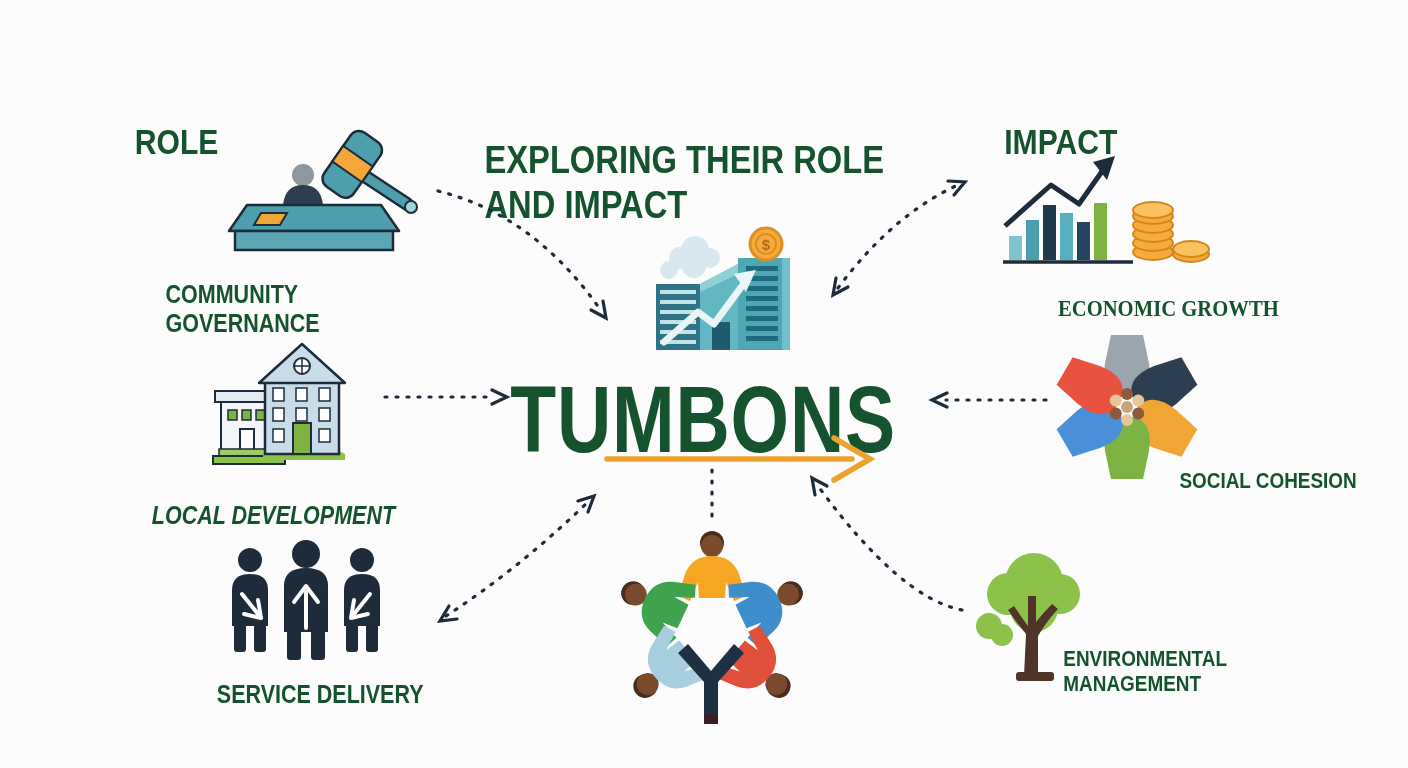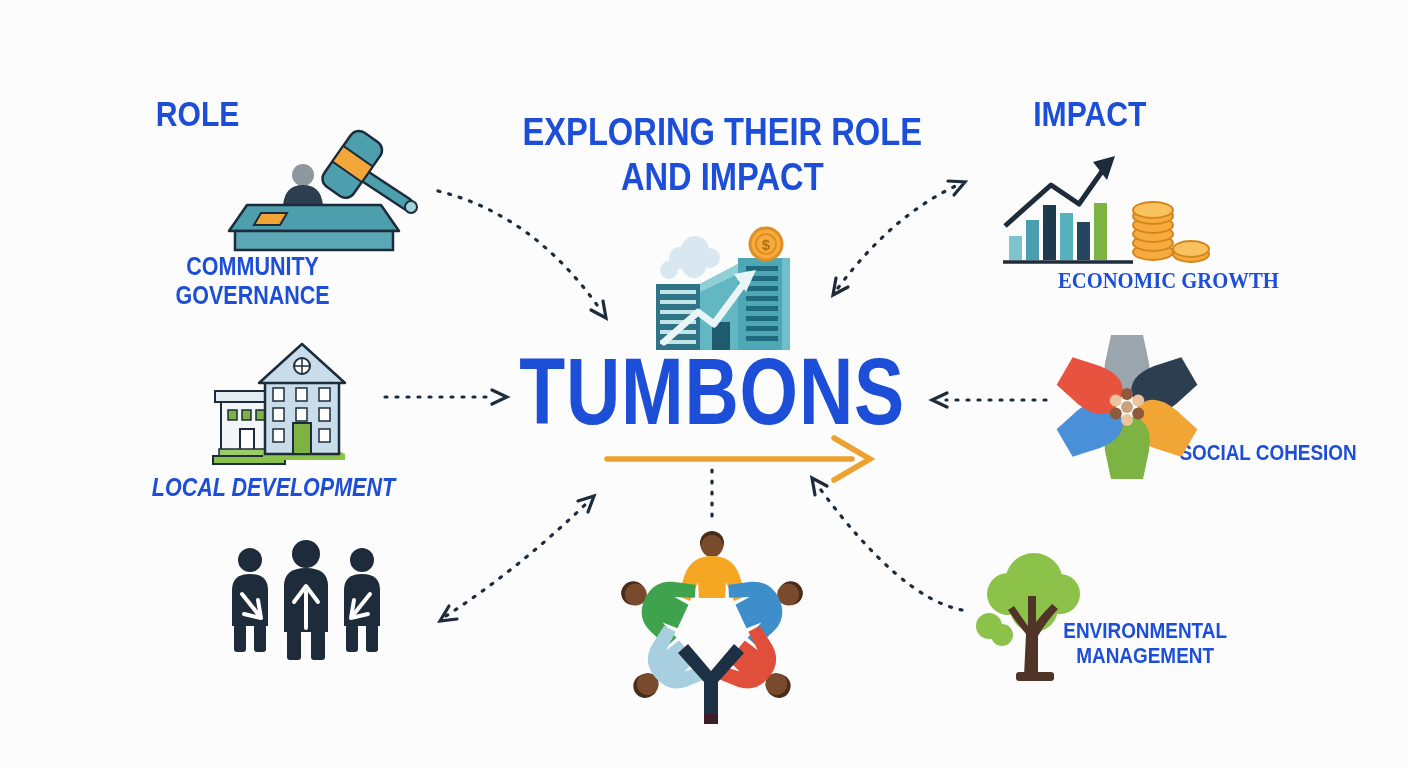--- a/index.html
+++ b/index.html
@@ -2,22 +2,22 @@
 <html><head>
 <meta charset="utf-8">
 <style>
   html,body{margin:0;padding:0;background:#ffffff;}
   #canvas{
     position:relative;width:1408px;height:768px;overflow:hidden;
     background:#fcfcfd;
     font-family:"Liberation Sans", sans-serif;
   }
   .label{
-    position:absolute;color:#1d4ed8;font-weight:bold;
-    text-align:center;line-height:1.14;white-space:nowrap;
+    position:absolute;color:#14532d;font-weight:bold;
+    line-height:1.14;white-space:nowrap;margin-top:28px;
   }
   .cond{display:inline-block;transform:scaleX(0.86);transform-origin:50% 50%;}
   .cond80{display:inline-block;transform:scaleX(0.80);transform-origin:50% 50%;}
   .line{display:block;}
   svg{position:absolute;overflow:visible;}
   #arrow-layer{left:0;top:0;}
 </style>
 </head>
 <body>
 
@@ -32,20 +32,21 @@
   <div class="label" style="left:995px;top:94px;width:190px;font-size:35px;"><span class="cond">IMPACT</span></div>
 
   <div class="label" style="left:153px;top:252px;width:200px;font-size:25px;">
     <span class="cond"><span class="line">COMMUNITY</span><span class="line">GOVERNANCE</span></span>
   </div>
 
   <div class="label" style="left:462px;top:338px;width:500px;font-size:94px;letter-spacing:1px;"><span class="cond80">TUMBONS</span></div>
 
   <div class="label" style="left:132px;top:473px;width:240px;font-size:25px;font-style:italic;"><span class="cond">LOCAL DEVELOPMENT</span></div>
 
+  <div class="label" style="left:200px;top:652px;width:220px;font-size:25px;"><span class="cond">SERVICE DELIVERY</span></div>
 
   <div class="label" style="left:1040px;top:267px;width:230px;font-size:24px;font-family:Liberation Serif, serif;"><span class="cond">ECONOMIC GROWTH</span></div>
 
   <div class="label" style="left:1165px;top:440px;width:180px;font-size:22px;"><span class="cond">SOCIAL COHESION</span></div>
 
   <div class="label" style="left:1050px;top:618px;width:185px;font-size:22px;">
     <span class="cond"><span class="line">ENVIRONMENTAL</span><span class="line">MANAGEMENT</span></span>
   </div>
 
   <svg id="arrow-layer" width="1408" height="768" viewBox="0 0 1408 768">

